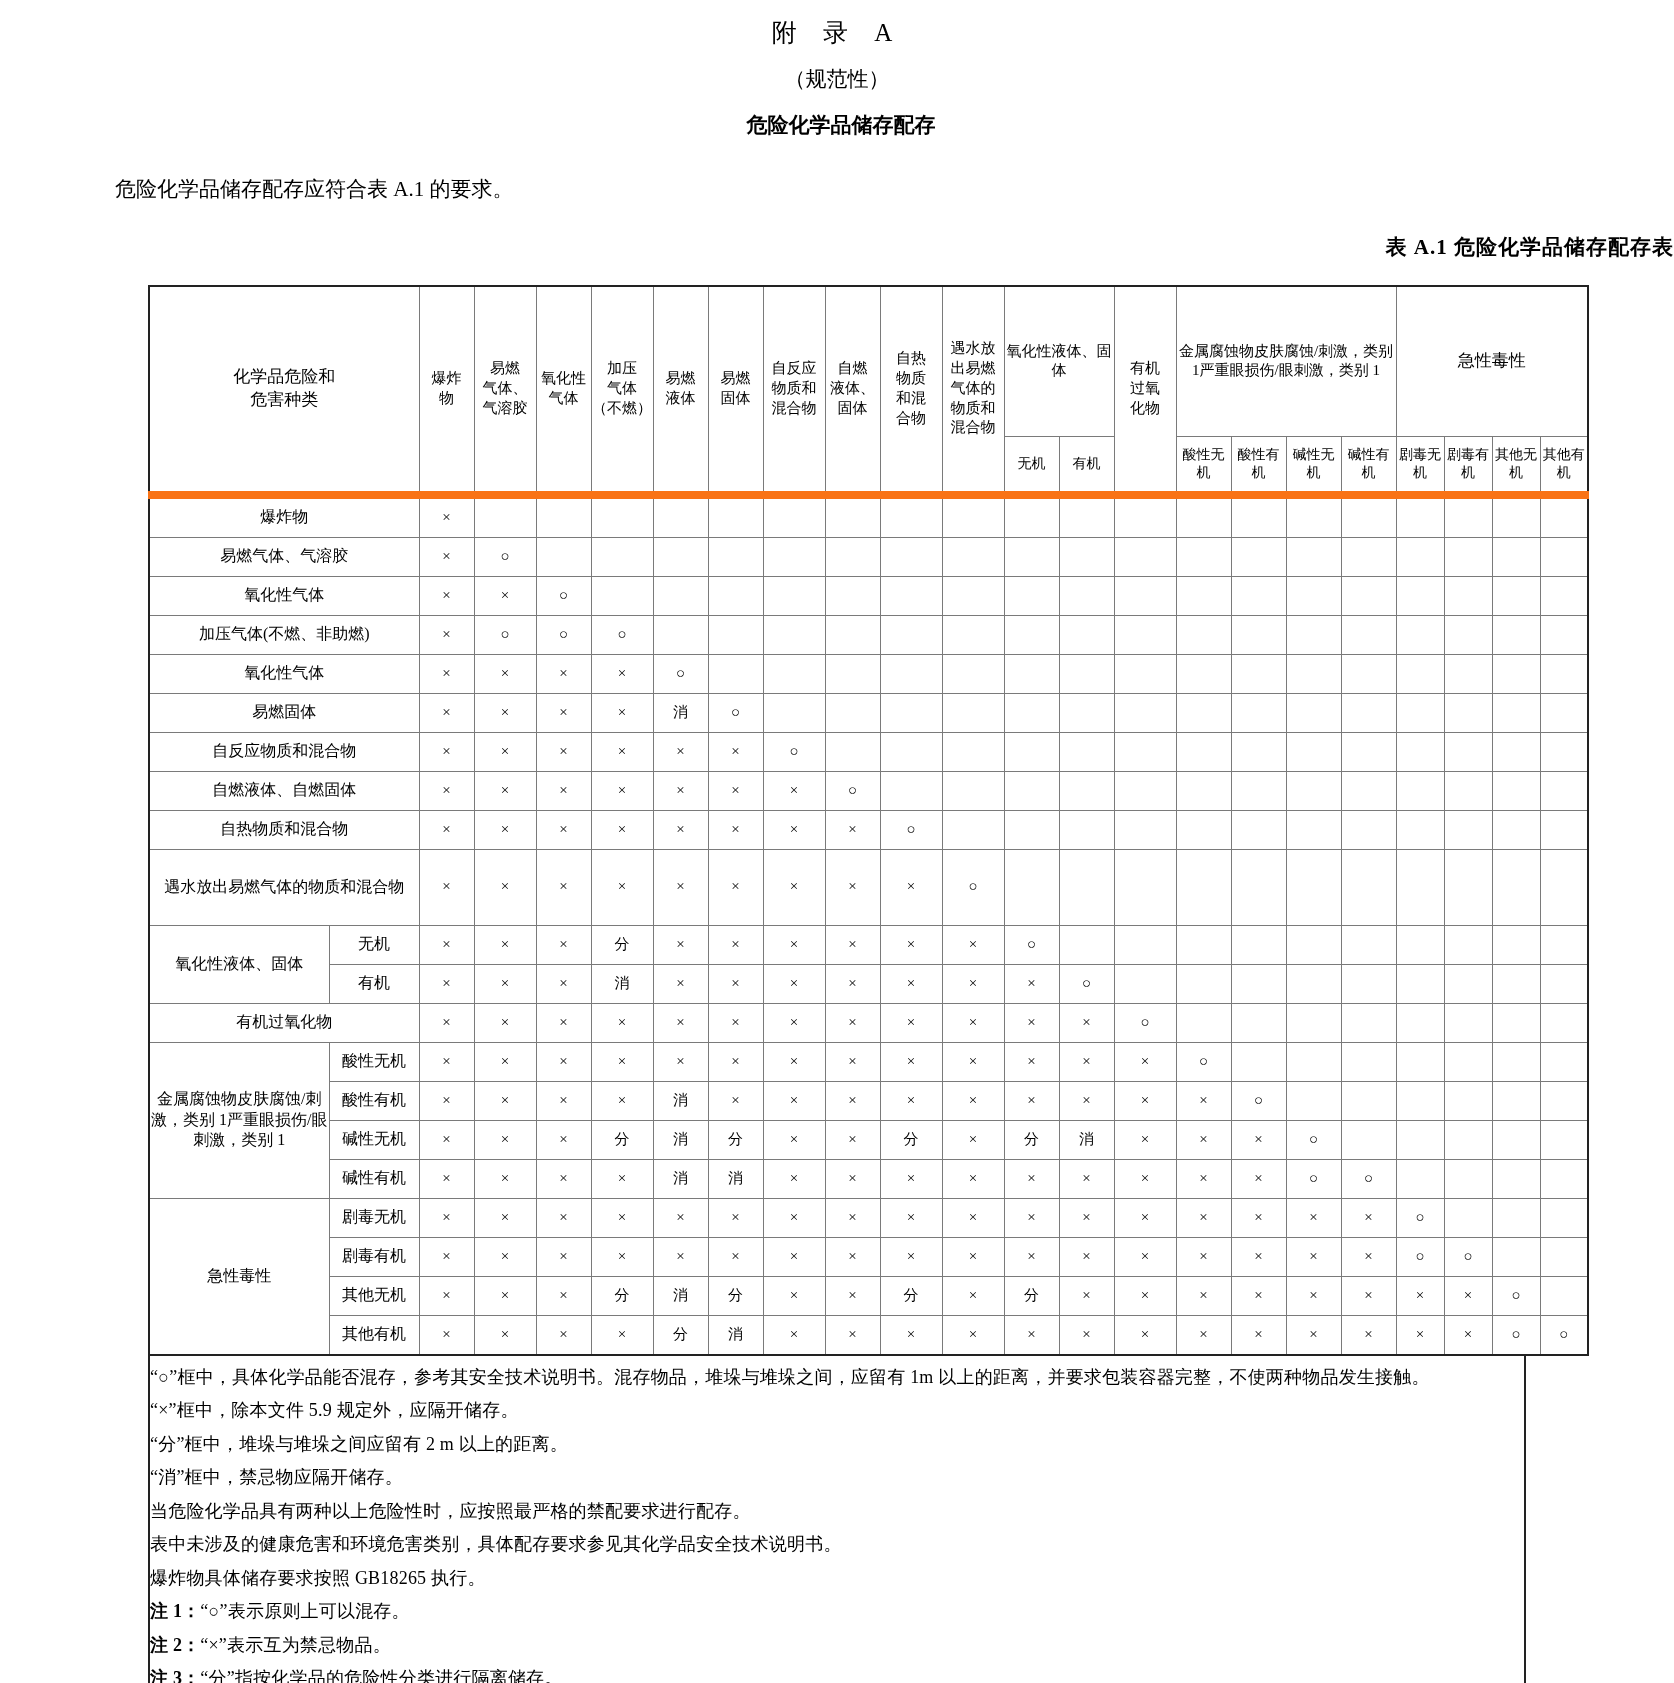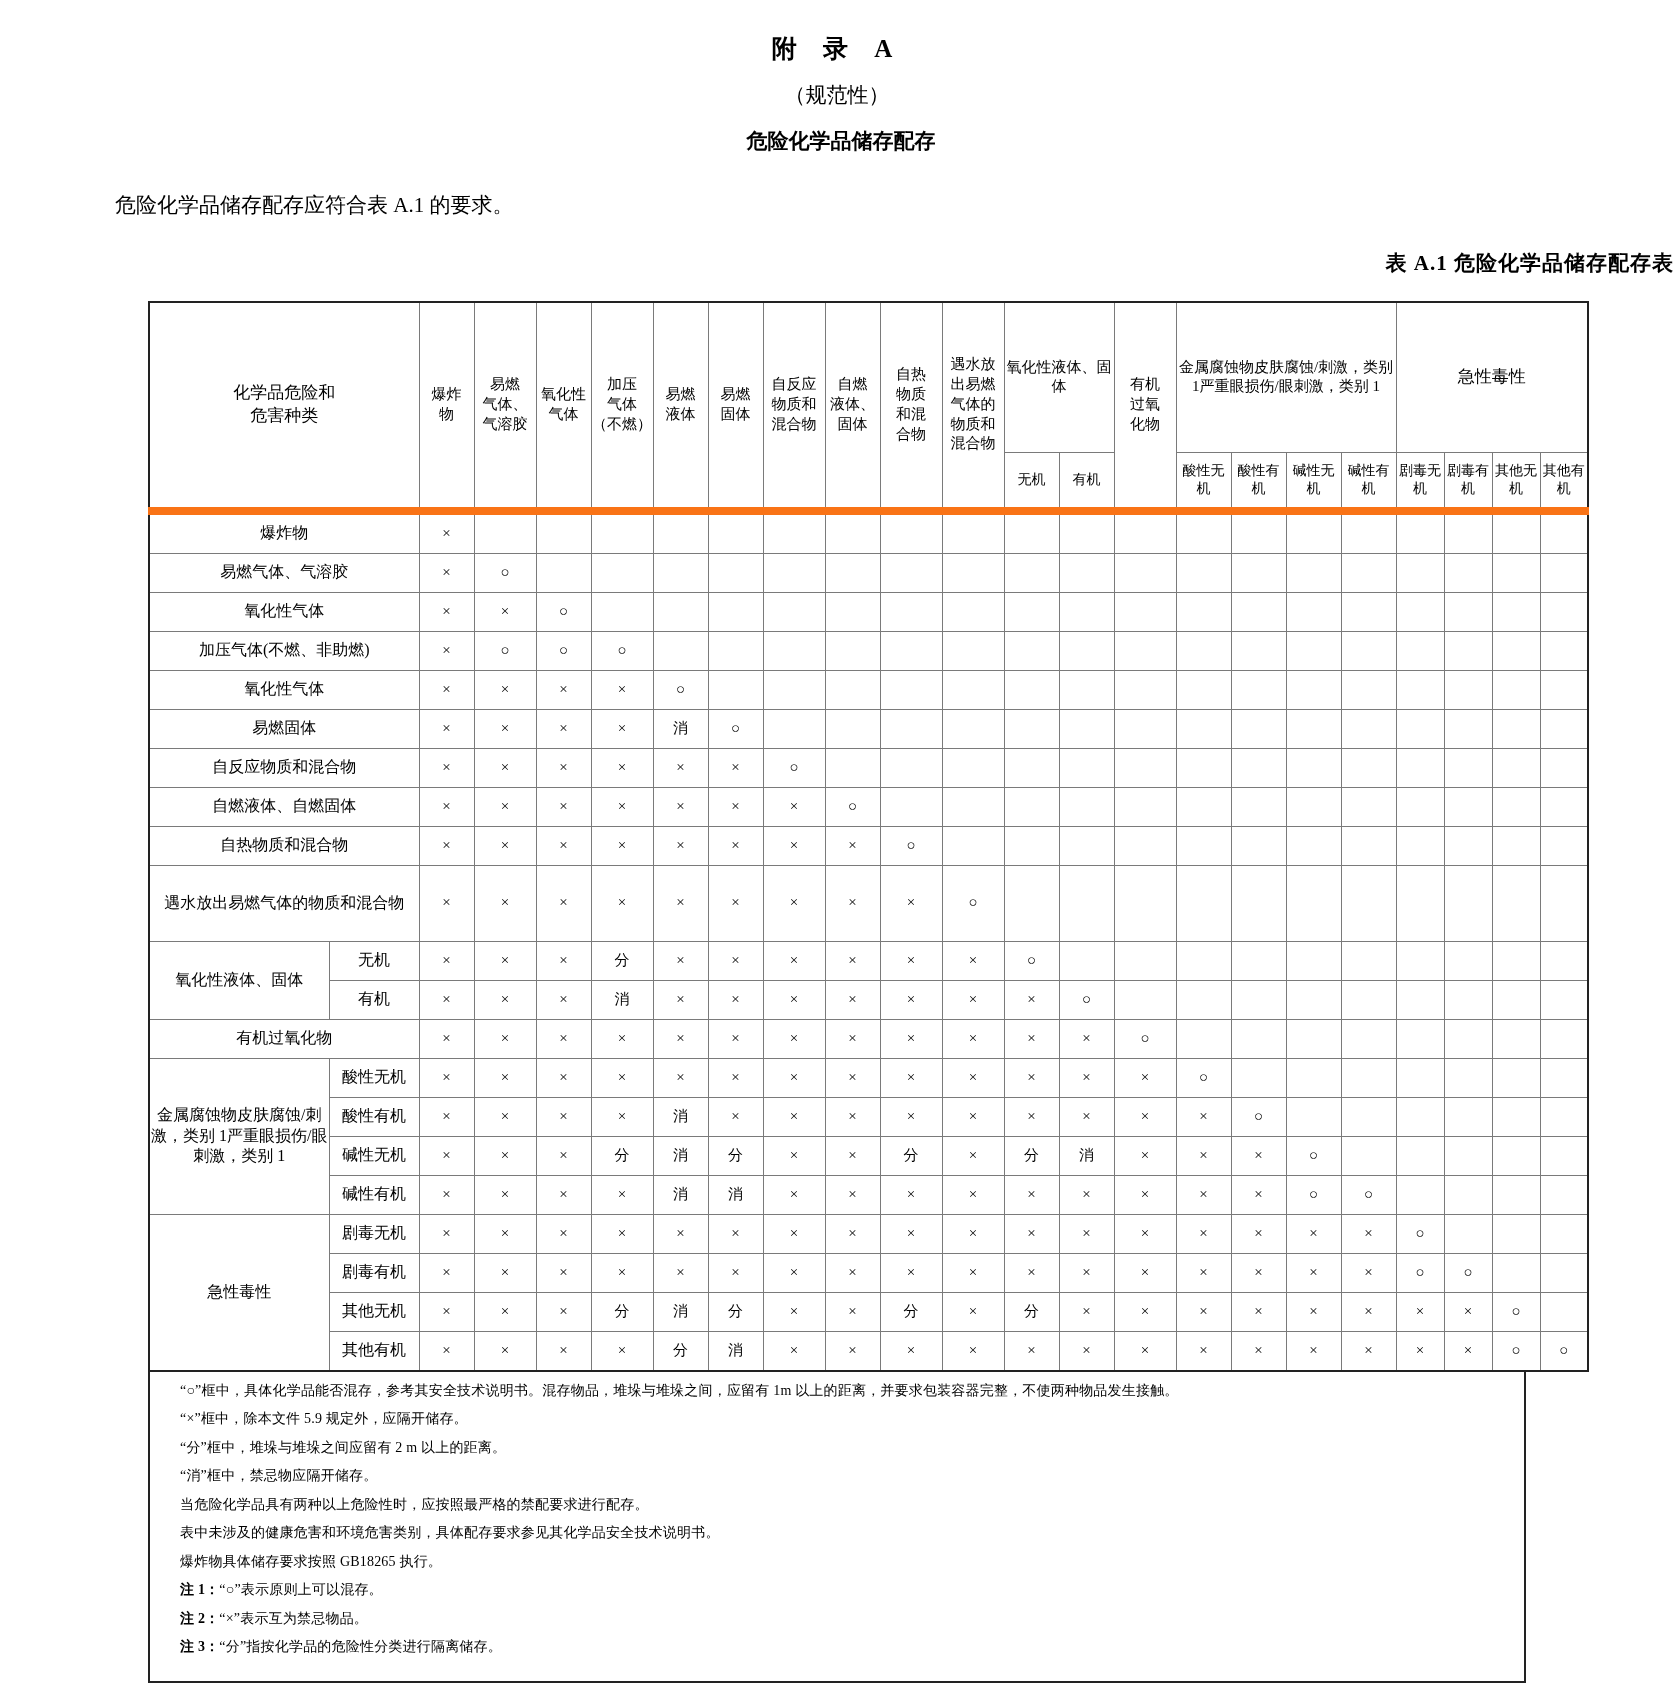--- a/index.html
+++ b/index.html
@@ -15,23 +15,23 @@
     position: relative;
     overflow: hidden;
   }
   .page {
     padding: 0;
   }
 
   .appendix-title {
     text-align: center;
     font-size: 25px;
-    font-weight: bold;
+    font-weight: normal;
     letter-spacing: 10px;
-    margin-top: 32px;
+    margin-top: 16px;
     font-family: "Liberation Serif", "DejaVu Serif", serif;
   }
   .appendix-sub {
     text-align: center;
     font-size: 21px;
     margin-top: 16px;
     font-weight: normal;
   }
   .appendix-name {
     text-align: center;
@@ -111,22 +111,21 @@
   .notes {
     border: 2px solid #222;
     border-top: none;
     width: 1378px;
     margin: 0 auto;
     padding: 10px 0 14px 0;
     box-sizing: border-box;
   }
   .notes p {
     margin: 0 0 11px 0;
-    font-size: 14px;
-    padding-left: 30px;
+    font-size: 18px;
     line-height: 1.25;
     letter-spacing: 0.2px;
   }
   .notes p.note-num { font-weight: bold; }
   .notes p.note-num span.nbody { font-weight: normal; }
 </style>
 </head>
 <body>
 
 <div class="page">

